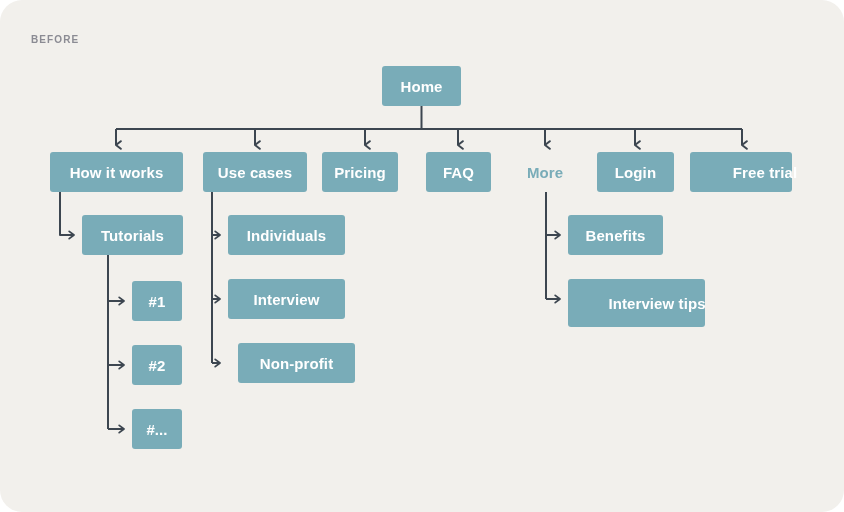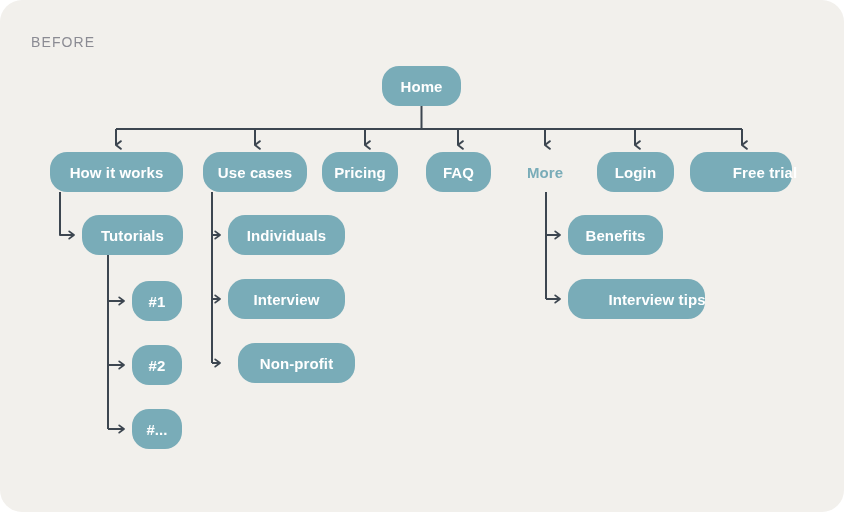--- a/index.html
+++ b/index.html
@@ -20,37 +20,37 @@
     width: 844px;
     height: 512px;
     background: #f2f0ec;
     border-radius: 22px;
     box-sizing: border-box;
   }
   #before-label {
     position: absolute;
     left: 31px;
     top: 34px;
-    font-size: 14px;
+    font-size: 10px;
     letter-spacing: 1.1px;
     color: #8b8b93;
-    font-weight: 400;
+    font-weight: 700;
     white-space: nowrap;
   }
   #edges {
     position: absolute;
     left: 0; top: 0;
     width: 844px;
     height: 512px;
     pointer-events: none;
   }
   .node {
     position: absolute;
     background: #79acb8;
-    border-radius: 17px;
+    border-radius: 3px;
     color: #ffffff;
     font-size: 15px;
     font-weight: 700;
     display: flex;
     align-items: center;
     justify-content: center;
     box-sizing: border-box;
     white-space: nowrap;
     letter-spacing: 0.1px;
   }
@@ -129,20 +129,20 @@
   <div class="node" style="left:82px;top:215px;width:101px;height:40px;">Tutorials</div>
 
   <div class="node" style="left:228px;top:215px;width:117px;height:40px;">Individuals</div>
 
   <div class="node" style="left:228px;top:279px;width:117px;height:40px;">Interview</div>
 
   <div class="node" style="left:228px;top:343px;width:117px;height:40px;margin-left:10px;">Non-profit</div>
 
   <div class="node" style="left:568px;top:215px;width:95px;height:40px;">Benefits</div>
 
-  <div class="node" style="left:568px;top:279px;width:137px;height:40px;padding-left:41px;">Interview tips</div>
+  <div class="node" style="left:568px;top:279px;width:137px;height:48px;padding-left:41px;">Interview tips</div>
 
   <div class="node" style="left:132px;top:281px;width:50px;height:40px;">#1</div>
 
   <div class="node" style="left:132px;top:345px;width:50px;height:40px;">#2</div>
 
   <div class="node" style="left:132px;top:409px;width:50px;height:40px;">#...</div>
 </div>
 
 </body></html>

